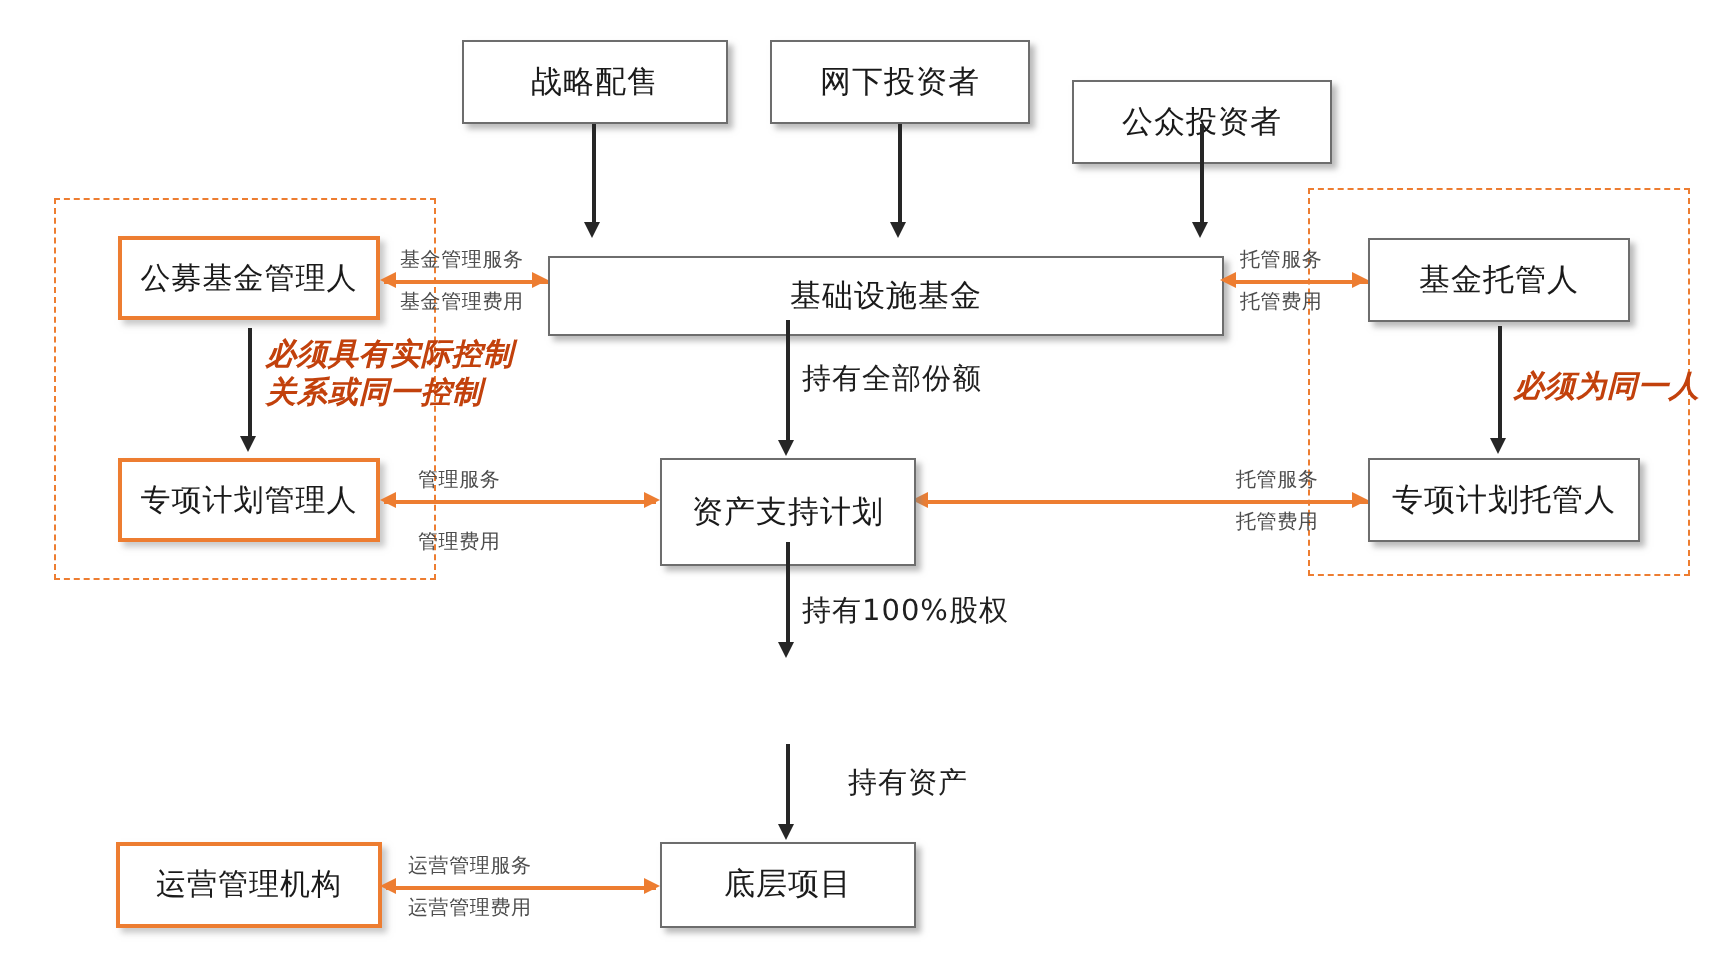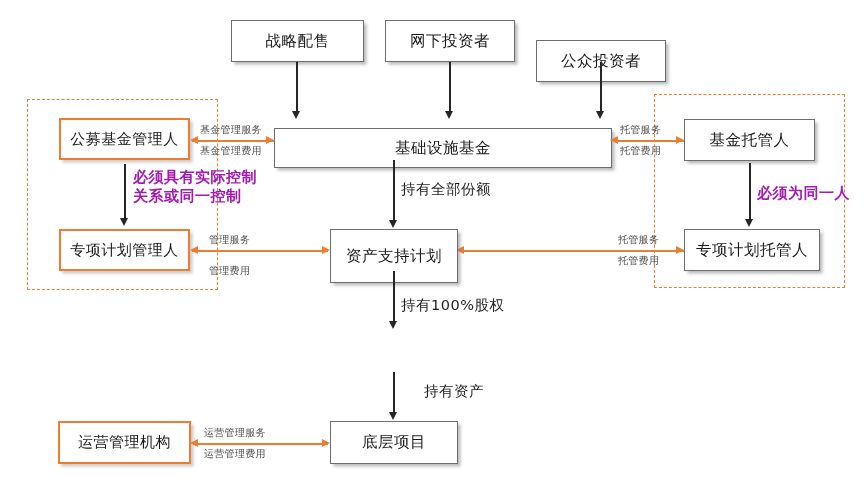--- a/index.html
+++ b/index.html
@@ -84,21 +84,22 @@
     letter-spacing:.3px;
   }
   .lbl.mid{
     font-size:14.5px;
     color:#1f1f1f;
     letter-spacing:.5px;
   }
   .lbl.note{
     font-size:15px;
     font-weight:bold;
-    color:#a21caf;
+    font-style:italic;
+    color:#c2410c;
     line-height:19px;
     letter-spacing:.5px;
   }
 </style>
 </head>
 <body>
 
 <div id="canvas">
 
   <div class="group" style="left:27px;top:99px;width:191px;height:191px;"></div>

